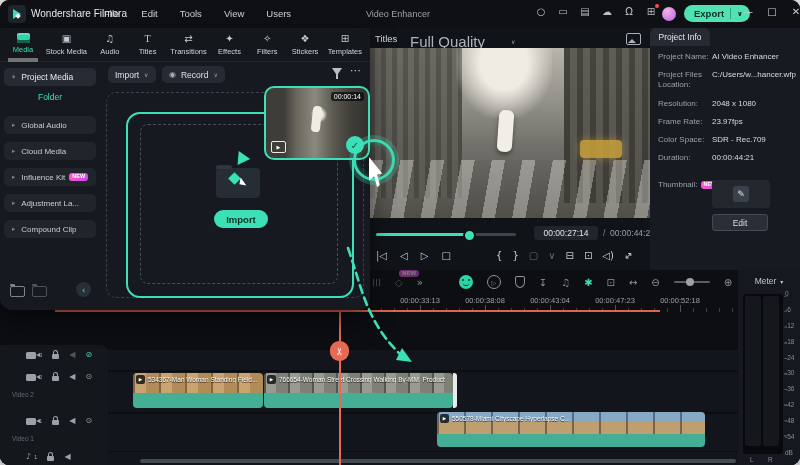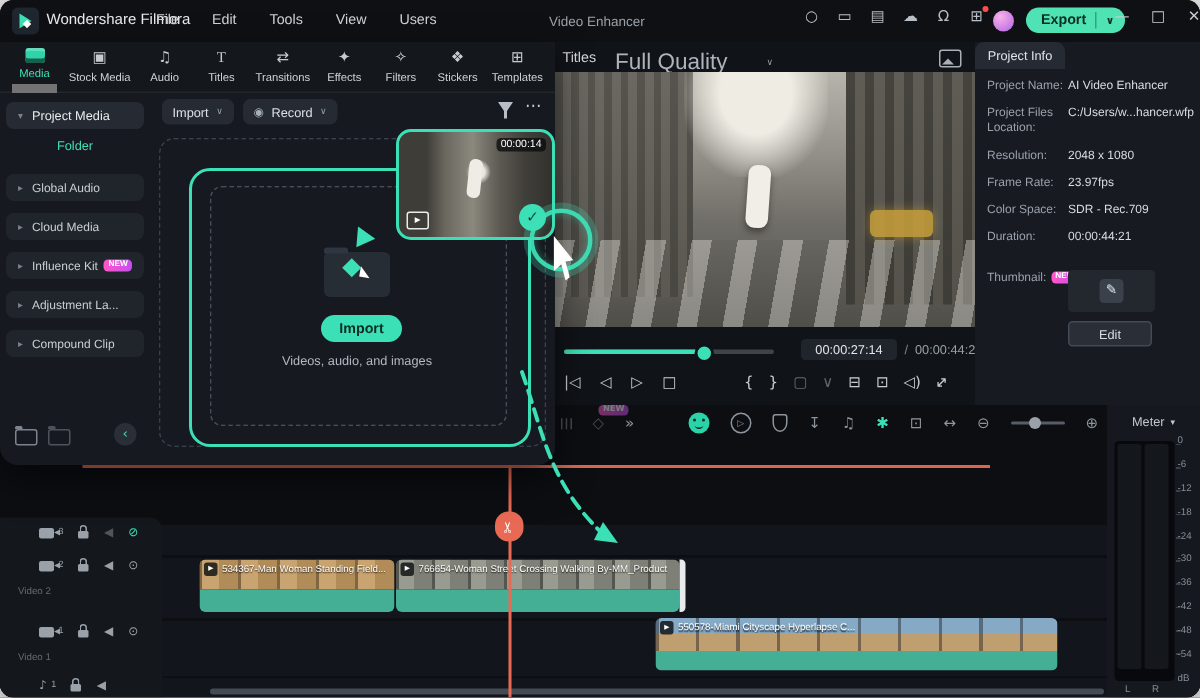--- a/index.html
+++ b/index.html
@@ -26,21 +26,21 @@
   #media-panel{left:0;top:28px;width:370px;height:282px;background:#16191f;
                border-radius:0 0 12px 12px;box-shadow:0 10px 24px rgba(0,0,0,.55);z-index:20}
   #tabbar{left:0;top:0;width:370px;height:34px;background:#14171c;border-bottom:1px solid #22262d;
           display:flex;justify-content:space-between;padding:0 8px;box-sizing:border-box}
   .tab{display:flex;flex-direction:column;align-items:center;justify-content:center;gap:2px;min-width:30px}
   .tab .tico{font-size:10px;color:#c6cbd1;line-height:10px;height:11px}
   .tab .tlabel{font-size:7.5px;color:#cfd3d8}
   .tab.active .tlabel{color:#3ce0b6}
   #media-tab-icon{width:13px;height:10px;border-radius:2px;background:#2ed3a9;
      box-shadow:inset 0 -3px 0 #17604c, inset 0 2px 0 rgba(255,255,255,.25)}
-  .tab.active{border-bottom:6px solid #737373;margin-bottom:-1px}
+  .tab.active{border-bottom:4px solid #737373;margin-bottom:-1px}
 
   .side-row{left:4px;width:92px;height:18px;background:#20242b;border-radius:5px;display:flex;align-items:center}
   .side-row .caret{color:#79818b;font-size:6.5px;margin:0 6px 0 8px}
   .side-row .lbl{font-size:8px;color:#c9ced4}
   .badge{background:linear-gradient(90deg,#ff57c7,#c44df0);color:#fff;font-size:5.5px;font-weight:bold;
          border-radius:3px;padding:1px 3px;line-height:1}
 
   .dark-btn{background:#262b33;border-radius:5px;height:17px;display:flex;align-items:center;
             padding:0 7px;gap:5px;color:#dde1e5;font-size:8.5px}
   .caret-dn{font-size:6px;color:#9aa1a9}
@@ -325,20 +325,29 @@
       <span class="tl-ic g" style="color:#3ce0b6">✱</span>
       <span class="tl-ic g">⊡</span>
       <span class="tl-ic g">↔</span>
       <span class="tl-ic g">⊖</span>
       <span id="tl-slider-track">
           <span id="tl-slider-knob"></span>
         </span>
       <span class="tl-ic g">⊕</span>
     </div>
 
+    <div class="abs" id="ruler">
+      <div class="minor"></div>
+      <div class="major"></div>
+      <span class="ruler-time" style="left:333px">00:00:33:13</span>
+      <span class="ruler-time" style="left:398px">00:00:38:08</span>
+      <span class="ruler-time" style="left:463px">00:00:43:04</span>
+      <span class="ruler-time" style="left:528px">00:00:47:23</span>
+      <span class="ruler-time" style="left:593px">00:00:52:18</span>
+    </div>
     <div class="abs" id="sel-line"></div>
 
     <div class="lane" style="top:80px;height:20px"></div>
     <div class="lane" style="top:102px;height:40px"></div>
     <div class="lane" style="top:144px;height:37px"></div>
     <div class="lane" style="top:182px;height:13px"></div>
 
     <div class="clip" style="left:133px;top:103px;width:130px">
       <div class="thumbs t1"></div>
       <div class="audio-bar"></div>
@@ -524,21 +533,20 @@
     <div class="abs g" style="left:350px;top:36px;font-size:11px;color:#c6ccd2">⋯</div>
 
     <div class="abs" id="dz-outer"></div>
     <div class="abs" id="dz-teal"></div>
     <div class="abs" id="dz-inner"></div>
     <div class="abs" id="dz-folder"></div>
     <div class="abs" id="dz-logo-a"></div>
     <div class="abs" id="dz-logo-b"></div>
     <div class="abs" id="dz-logo-c"></div>
     <div class="abs" id="dz-import">Import</div>
-    <div class="abs" id="dz-hint">Videos, audio, and images</div>
 
     <div class="abs" id="thumb-card">
       <div class="figure"></div>
       <div id="thumb-duration">00:00:14</div>
       <div id="thumb-vbadge" class="g">▶</div>
       <div id="thumb-check" class="g">✓</div>
     </div>
   </div>
 
   <svg class="abs" id="arrow-svg" viewBox="0 0 100 130">

